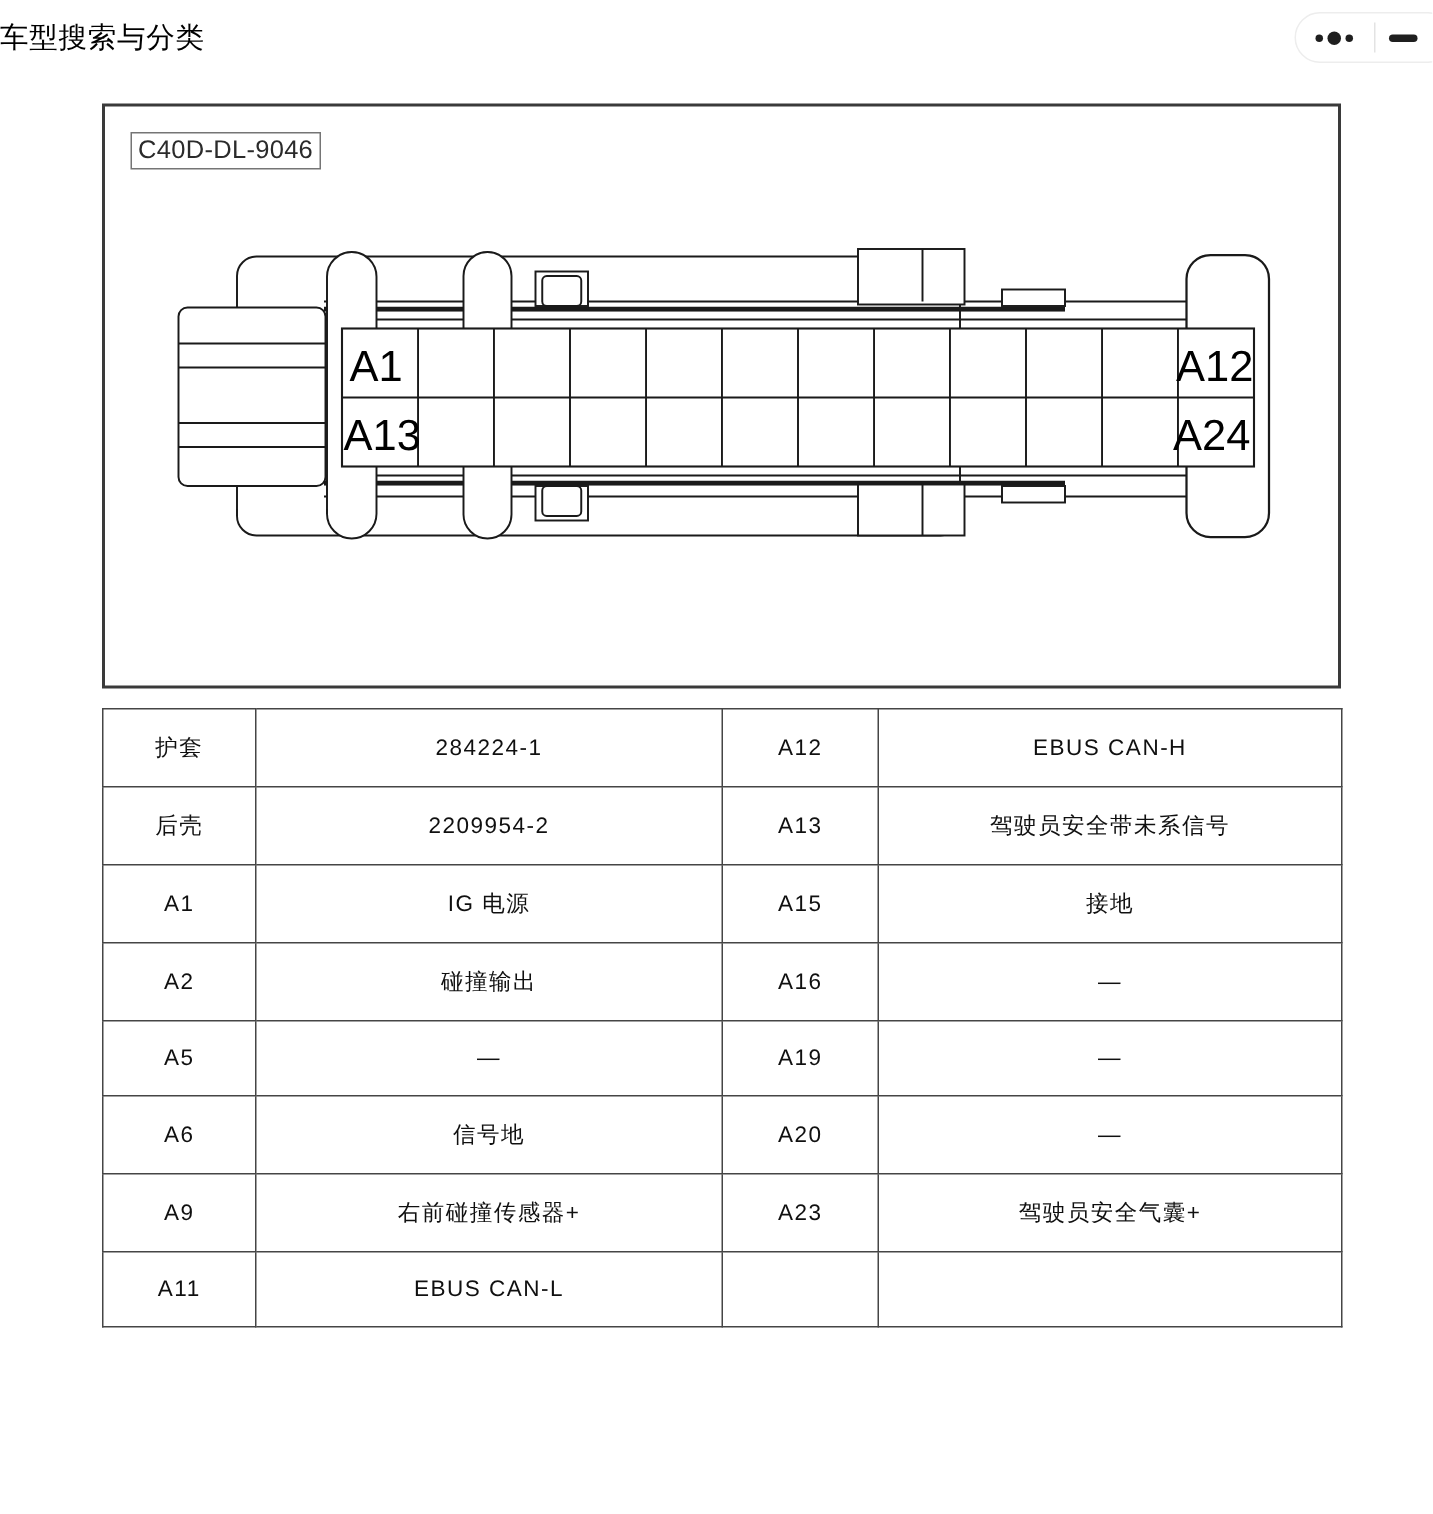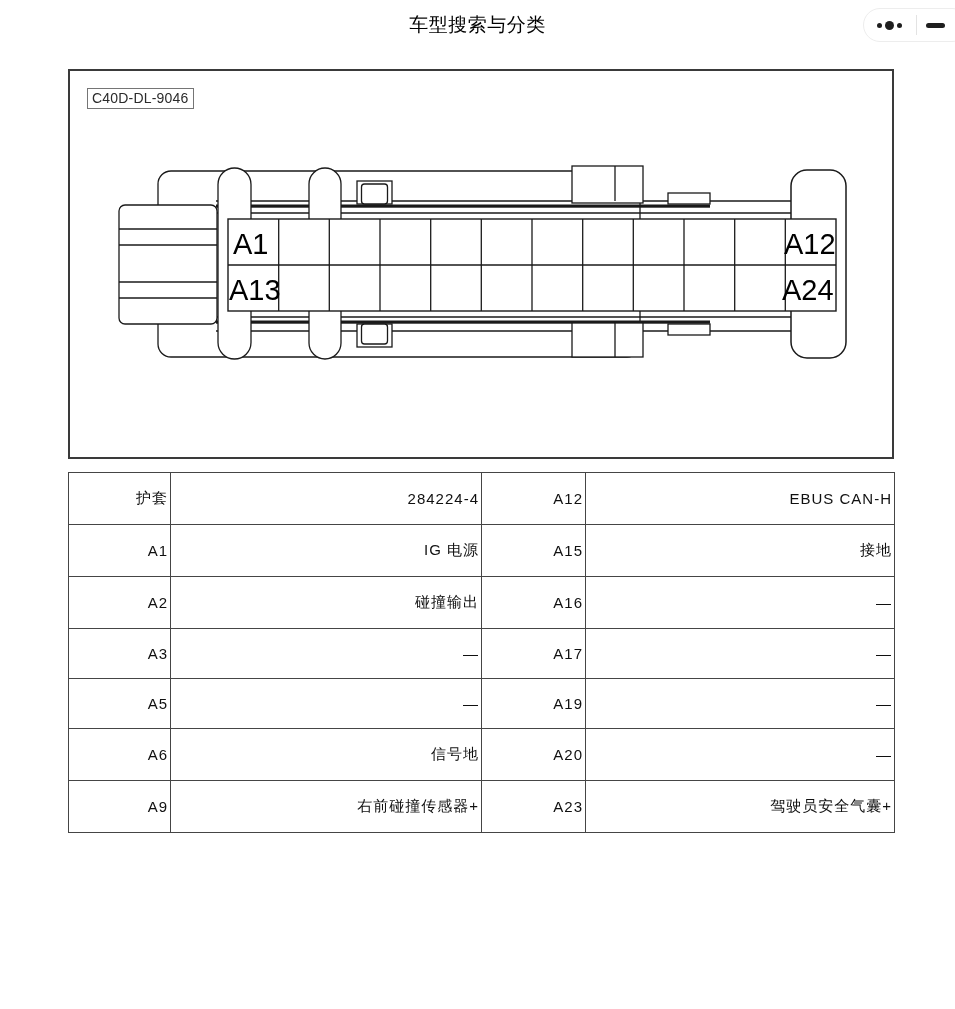--- a/index.html
+++ b/index.html
@@ -5,21 +5,21 @@
   * { margin:0; padding:0; box-sizing:border-box; }
   html,body { background:#ffffff; }
   .page {
     position:relative; width:955px; height:1009px; background:#ffffff;
     overflow:hidden;
     font-family:"Liberation Sans","DejaVu Sans",sans-serif; color:#111;
   }
   
   .app-header { position:absolute; left:0; top:0; width:100%; height:48px; background:#fff; }
   .app-title {
-    position:absolute; left:0; top:12px; width:100%; text-align:center;
+    position:absolute; left:0; top:12px; width:100%; 
     font-size:19px; letter-spacing:0.5px; color:#000;
   }
   .capsule {
     position:absolute; top:8px; right:-14px; width:106px; height:34px;
     background:#fff; border:1px solid #ededed; border-radius:17px;
     display:flex; align-items:center;
   }
   .capsule-btn { flex:1; height:100%; display:flex; align-items:center; justify-content:center; cursor:pointer; }
   .capsule-divider { width:1px; height:20px; background:#e3e3e3; }
   .dots { display:flex; align-items:center; gap:3px; }
@@ -27,31 +27,31 @@
   .dot-l { width:9px; height:9px; border-radius:50%; background:#1f1f1f; }
   .dash { width:19px; height:5px; border-radius:3px; background:#1f1f1f; margin-right:14px; }
   
   .diagram-panel {
     position:absolute; left:68px; top:69px; width:826px; height:390px;
     border:2px solid #3a3a3a; background:#fff;
   }
   .part-label {
     position:absolute; left:17px; top:17px; z-index:5;
     border:1px solid #757575; padding:1px 4px 2px 4px;
-    font-size:14px; letter-spacing:0.2px; color:#2b2b2b; background:#fff;
+    font-size:17px; letter-spacing:0.2px; color:#2b2b2b; background:#fff;
   }
   svg.connector { position:absolute; left:0; top:0; width:822px; height:386px; }
   
   table.pin-table {
     position:absolute; left:68px; top:472px; width:826px;
     border-collapse:collapse; table-layout:fixed; background:#fff;
   }
   table.pin-table td {
     border:1px solid #454545; height:32.5px; padding:16px 2px;
-    text-align:right; vertical-align:middle;
+    text-align:center; vertical-align:middle;
     font-size:15px; letter-spacing:1px; color:#101010;
     overflow:hidden; white-space:nowrap;
   }
 </style>
 </head>
 <body>
 
 <div class="page">
 
   <div class="app-header">
@@ -136,56 +136,62 @@
   <table class="pin-table">
     <colgroup>
       <col style="width:102px">
         <col style="width:311px">
         <col style="width:104px">
         <col style="width:309px">
     </colgroup>
     <tbody>
         <tr>
           <td>护套</td>
-          <td>284224-4</td>
+          <td>284224-1</td>
           <td>A12</td>
           <td>EBUS CAN-H</td>
+        </tr>
+        <tr>
+          <td>后壳</td>
+          <td>2209954-2</td>
+          <td>A13</td>
+          <td>驾驶员安全带未系信号</td>
         </tr>
         <tr>
           <td>A1</td>
           <td>IG 电源</td>
           <td>A15</td>
           <td>接地</td>
         </tr>
         <tr>
           <td>A2</td>
           <td>碰撞输出</td>
           <td>A16</td>
-          <td>—</td>
-        </tr>
-        <tr>
-          <td>A3</td>
-          <td>—</td>
-          <td>A17</td>
           <td>—</td>
         </tr>
         <tr>
           <td>A5</td>
           <td>—</td>
           <td>A19</td>
           <td>—</td>
         </tr>
         <tr>
           <td>A6</td>
           <td>信号地</td>
           <td>A20</td>
           <td>—</td>
         </tr>
         <tr>
           <td>A9</td>
           <td>右前碰撞传感器+</td>
           <td>A23</td>
           <td>驾驶员安全气囊+</td>
         </tr>
+        <tr>
+          <td>A11</td>
+          <td>EBUS CAN-L</td>
+          <td></td>
+          <td></td>
+        </tr>
       </tbody>
   </table>
 
 </div>
 
 </body></html>

